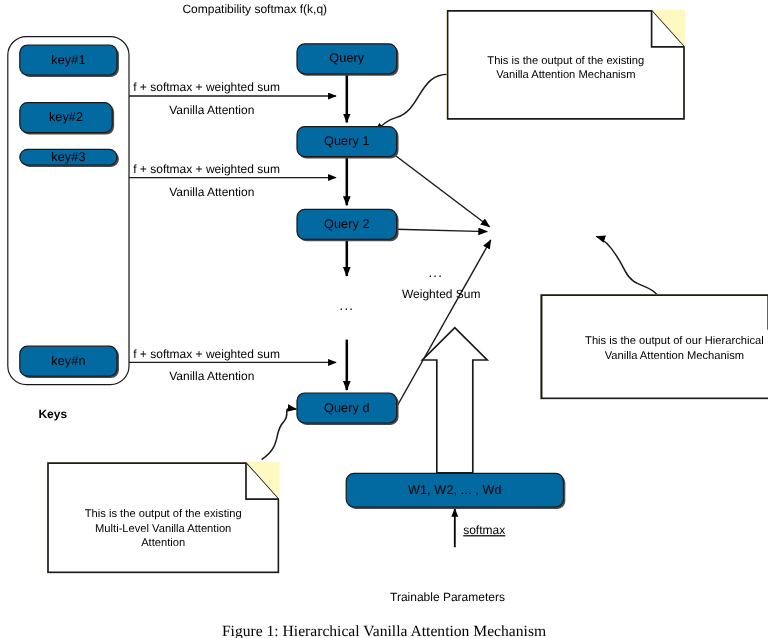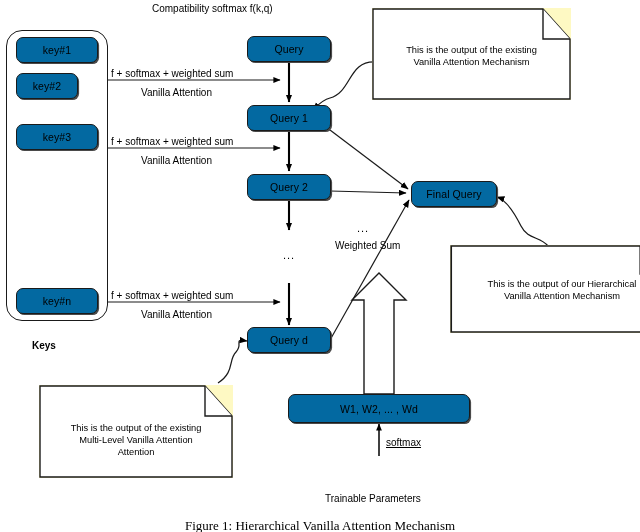--- a/index.html
+++ b/index.html
@@ -160,34 +160,33 @@
     <g>
       <path d="M218,383 C235,372 228,360 236,352 C244,343 232,339 247,341" fill="none" stroke="#1a1a1a" stroke-width="1.25" marker-end="url(#ah)"></path>
     </g>
   </svg>
 
   <div class="lbl" style="left:152px; top:3px; font-size:10px;">Compatibility softmax  f(k,q)</div>
 
   <div class="keys-container" style="left:6px; top:30px; width:102px; height:291px;"></div>
 
   <div class="node" style="left:16px; top:37px; width:82px; height:26px;">key#1</div>
-  <div class="node" style="left:16px; top:73px; width:62px; height:26px;">key#2</div>
-  <div class="node" style="left:16px; top:124px; width:82px; height:26px;">key#3</div>
+  <div class="node" style="left:16px; top:85px; width:78px; height:26px;">key#2</div>
+  <div class="node" style="left:16px; top:124px; width:82px; height:14px;">key#3</div>
   <div class="node" style="left:16px; top:288px; width:82px; height:26px;">key#n</div>
 
   <div class="lbl lbl-b" style="left:32px; top:340px;">Keys</div>
 
   <div class="node" style="left:247px; top:36px; width:84px; height:26px;">Query</div>
   <div class="node" style="left:247px; top:105px; width:84px; height:26px;">Query 1</div>
   <div class="node" style="left:247px; top:174px; width:84px; height:26px;">Query 2</div>
   <div class="node" style="left:247px; top:327px; width:84px; height:26px;">Query d</div>
 
   <div class="ellipsis" style="left:283px; top:249px;">...</div>
 
-  <div class="node" style="left:411px; top:181px; width:86px; height:26px;">Final Query</div>
 
   <div class="lbl" style="left:111px; top:68px;">f + softmax  + weighted sum</div>
   <div class="lbl" style="left:141px; top:87px;">Vanilla Attention</div>
 
   <div class="lbl" style="left:111px; top:136px;">f + softmax  + weighted sum</div>
   <div class="lbl" style="left:141px; top:155px;">Vanilla Attention</div>
 
   <div class="lbl" style="left:111px; top:290px;">f + softmax  + weighted sum</div>
   <div class="lbl" style="left:141px; top:309px;">Vanilla Attention</div>
 

